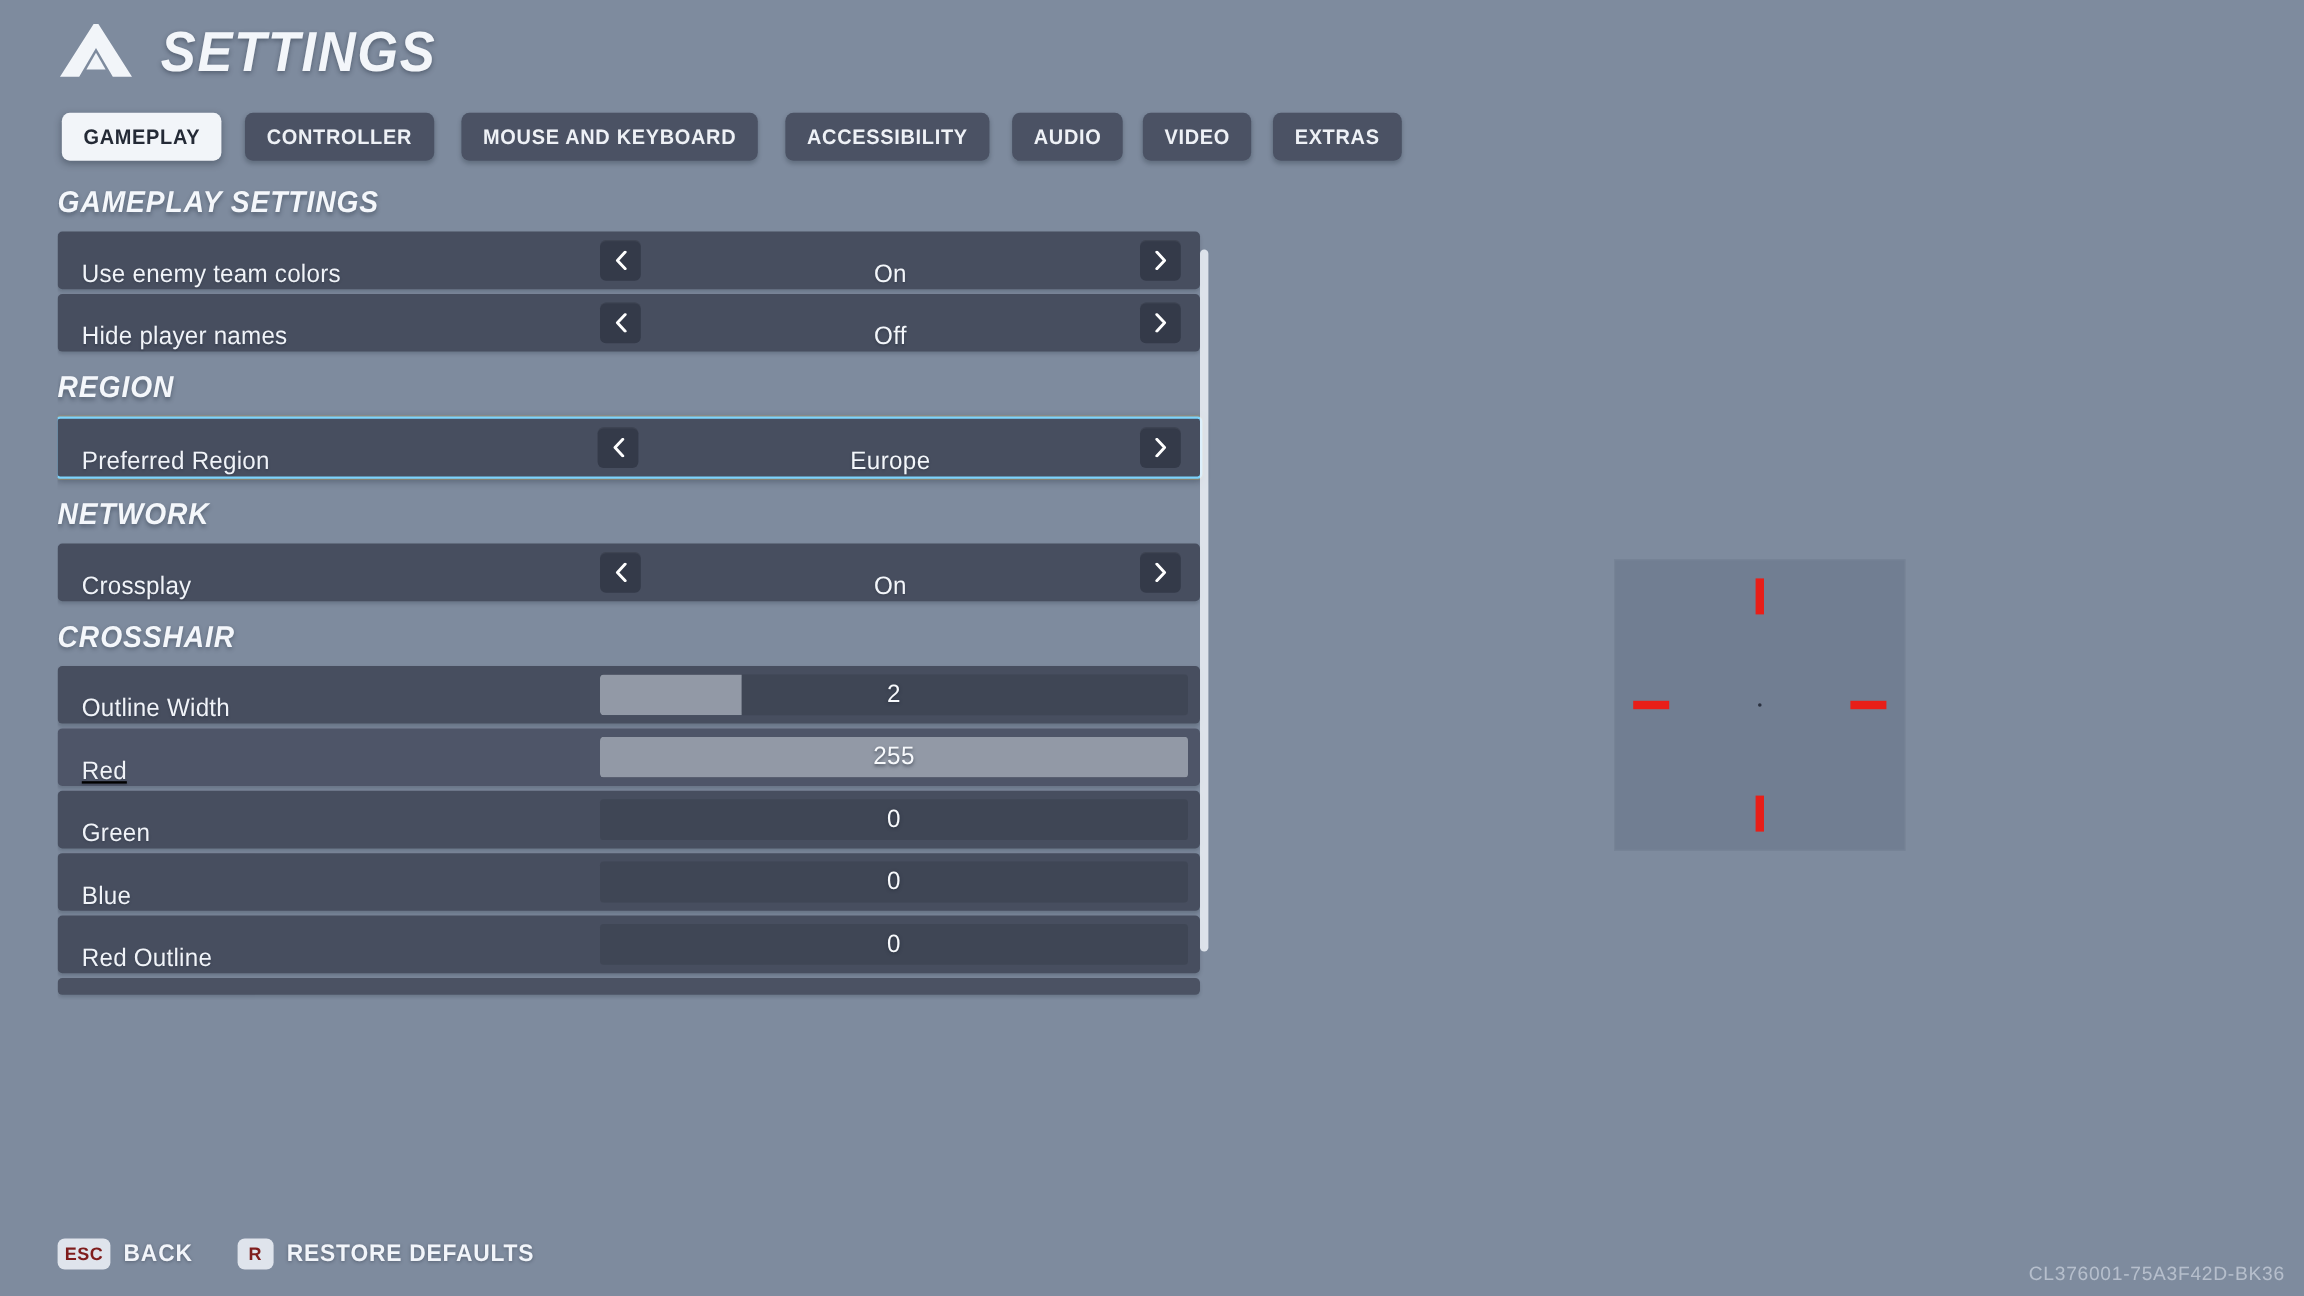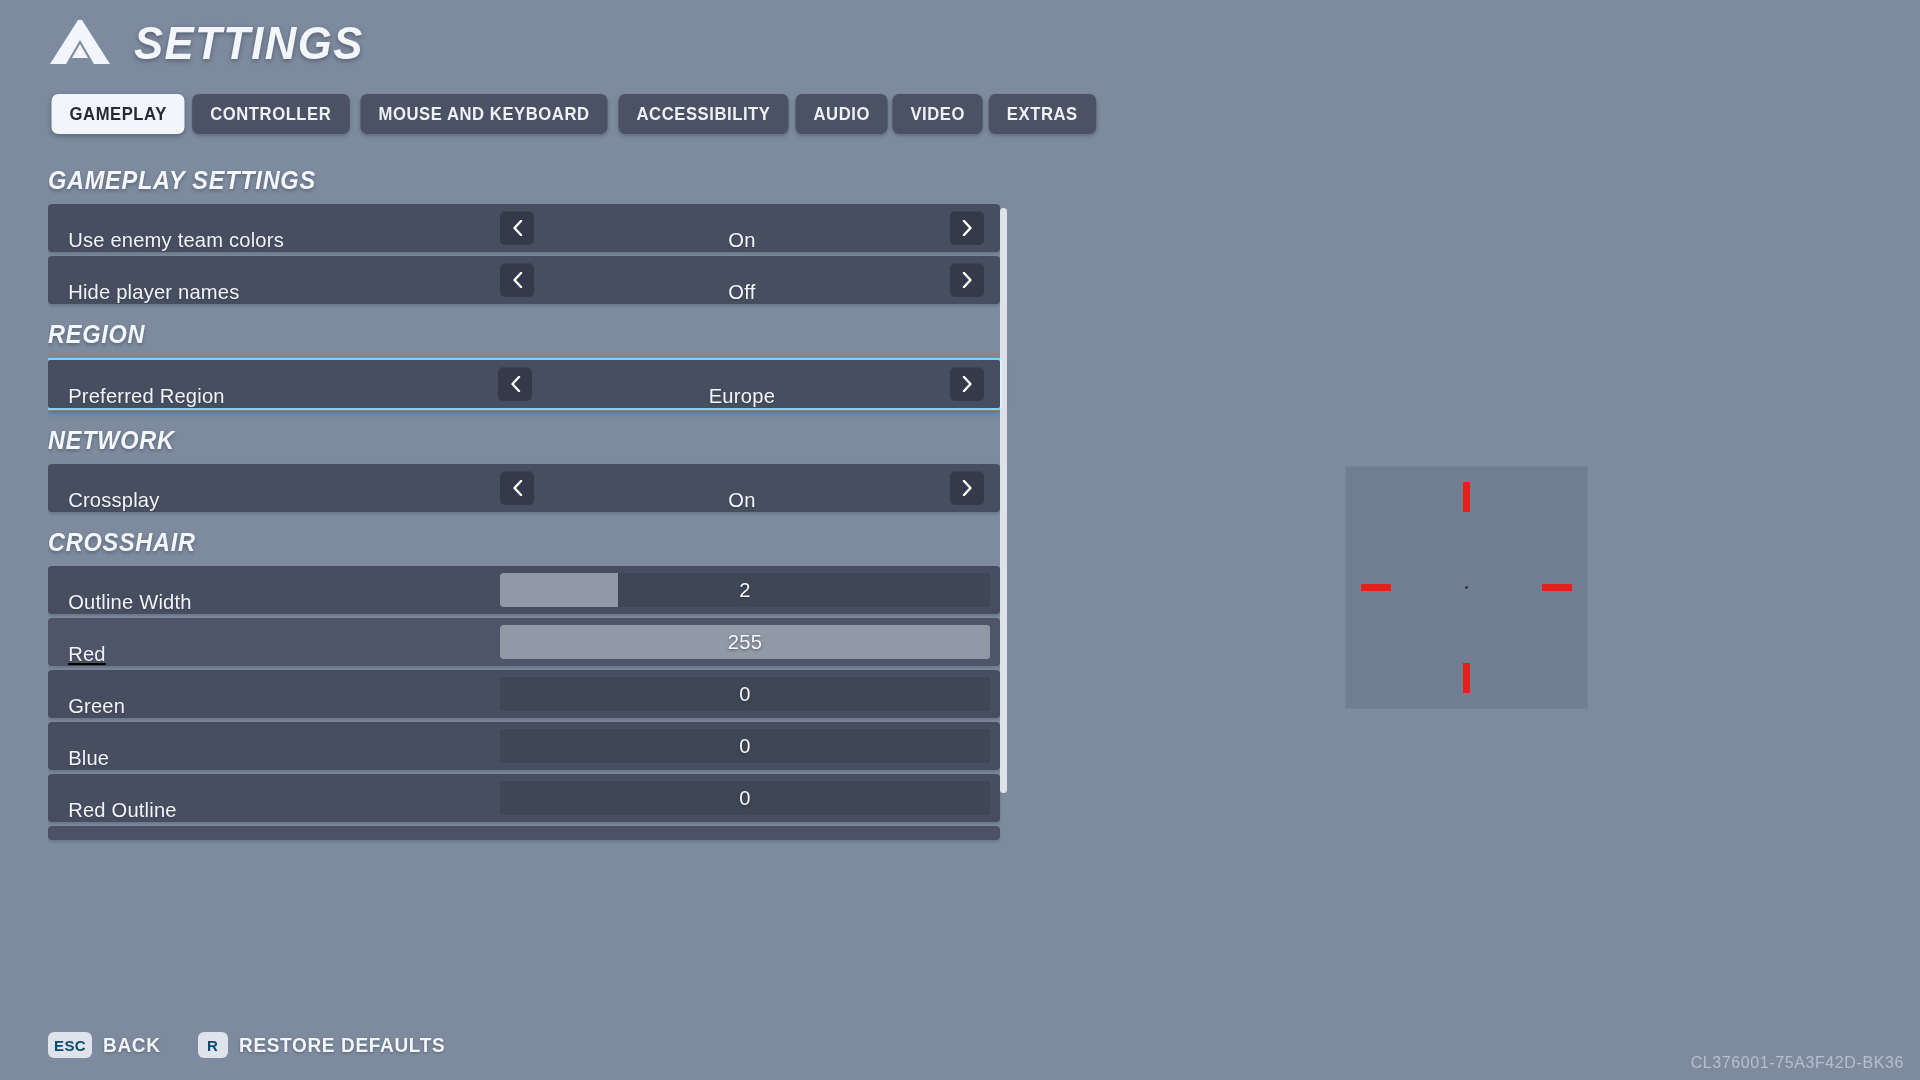--- a/index.html
+++ b/index.html
@@ -54,20 +54,21 @@
     line-height: 1;
     white-space: nowrap;
   }
 
   
   .tabs {
     position: absolute;
     left: 48px;
     top: 94px;
     display: flex;
+    gap: 12px;
     align-items: flex-start;
   }
   .tab {
     height: 40px;
     padding: 0 19px;
     display: flex;
     align-items: center;
     justify-content: center;
     border-radius: 7px;
     background: #4b5264;
@@ -84,21 +85,21 @@
   .tab.active {
     background: #f2f5f9;
     color: #242a36;
     box-shadow: 0 2px 6px rgba(25,33,46,0.35);
   }
 
   
   .panel {
     position: absolute;
     left: 48px;
-    top: 160px;
+    top: 149px;
     width: 962px;
     height: 825px;
     overflow: hidden;
   }
   .panel-inner {
     position: relative;
     width: 952px;
   }
 
   .section-title {
@@ -280,21 +281,21 @@
     align-items: center;
     gap: 11px;
     cursor: pointer;
   }
   .key-badge {
     min-width: 30px;
     height: 26px;
     padding: 0 6px;
     border-radius: 6px;
     background: #dfe4ec;
-    color: #0c4a6e;
+    color: #7f1d1d;
     display: flex;
     align-items: center;
     justify-content: center;
     font-family: "Liberation Sans Narrow", "Liberation Sans", sans-serif;
     font-size: 15px;
     font-weight: 700;
     letter-spacing: 0.4px;
   }
   .footer-label {
     font-family: "Liberation Sans Narrow", "Liberation Sans", sans-serif;

